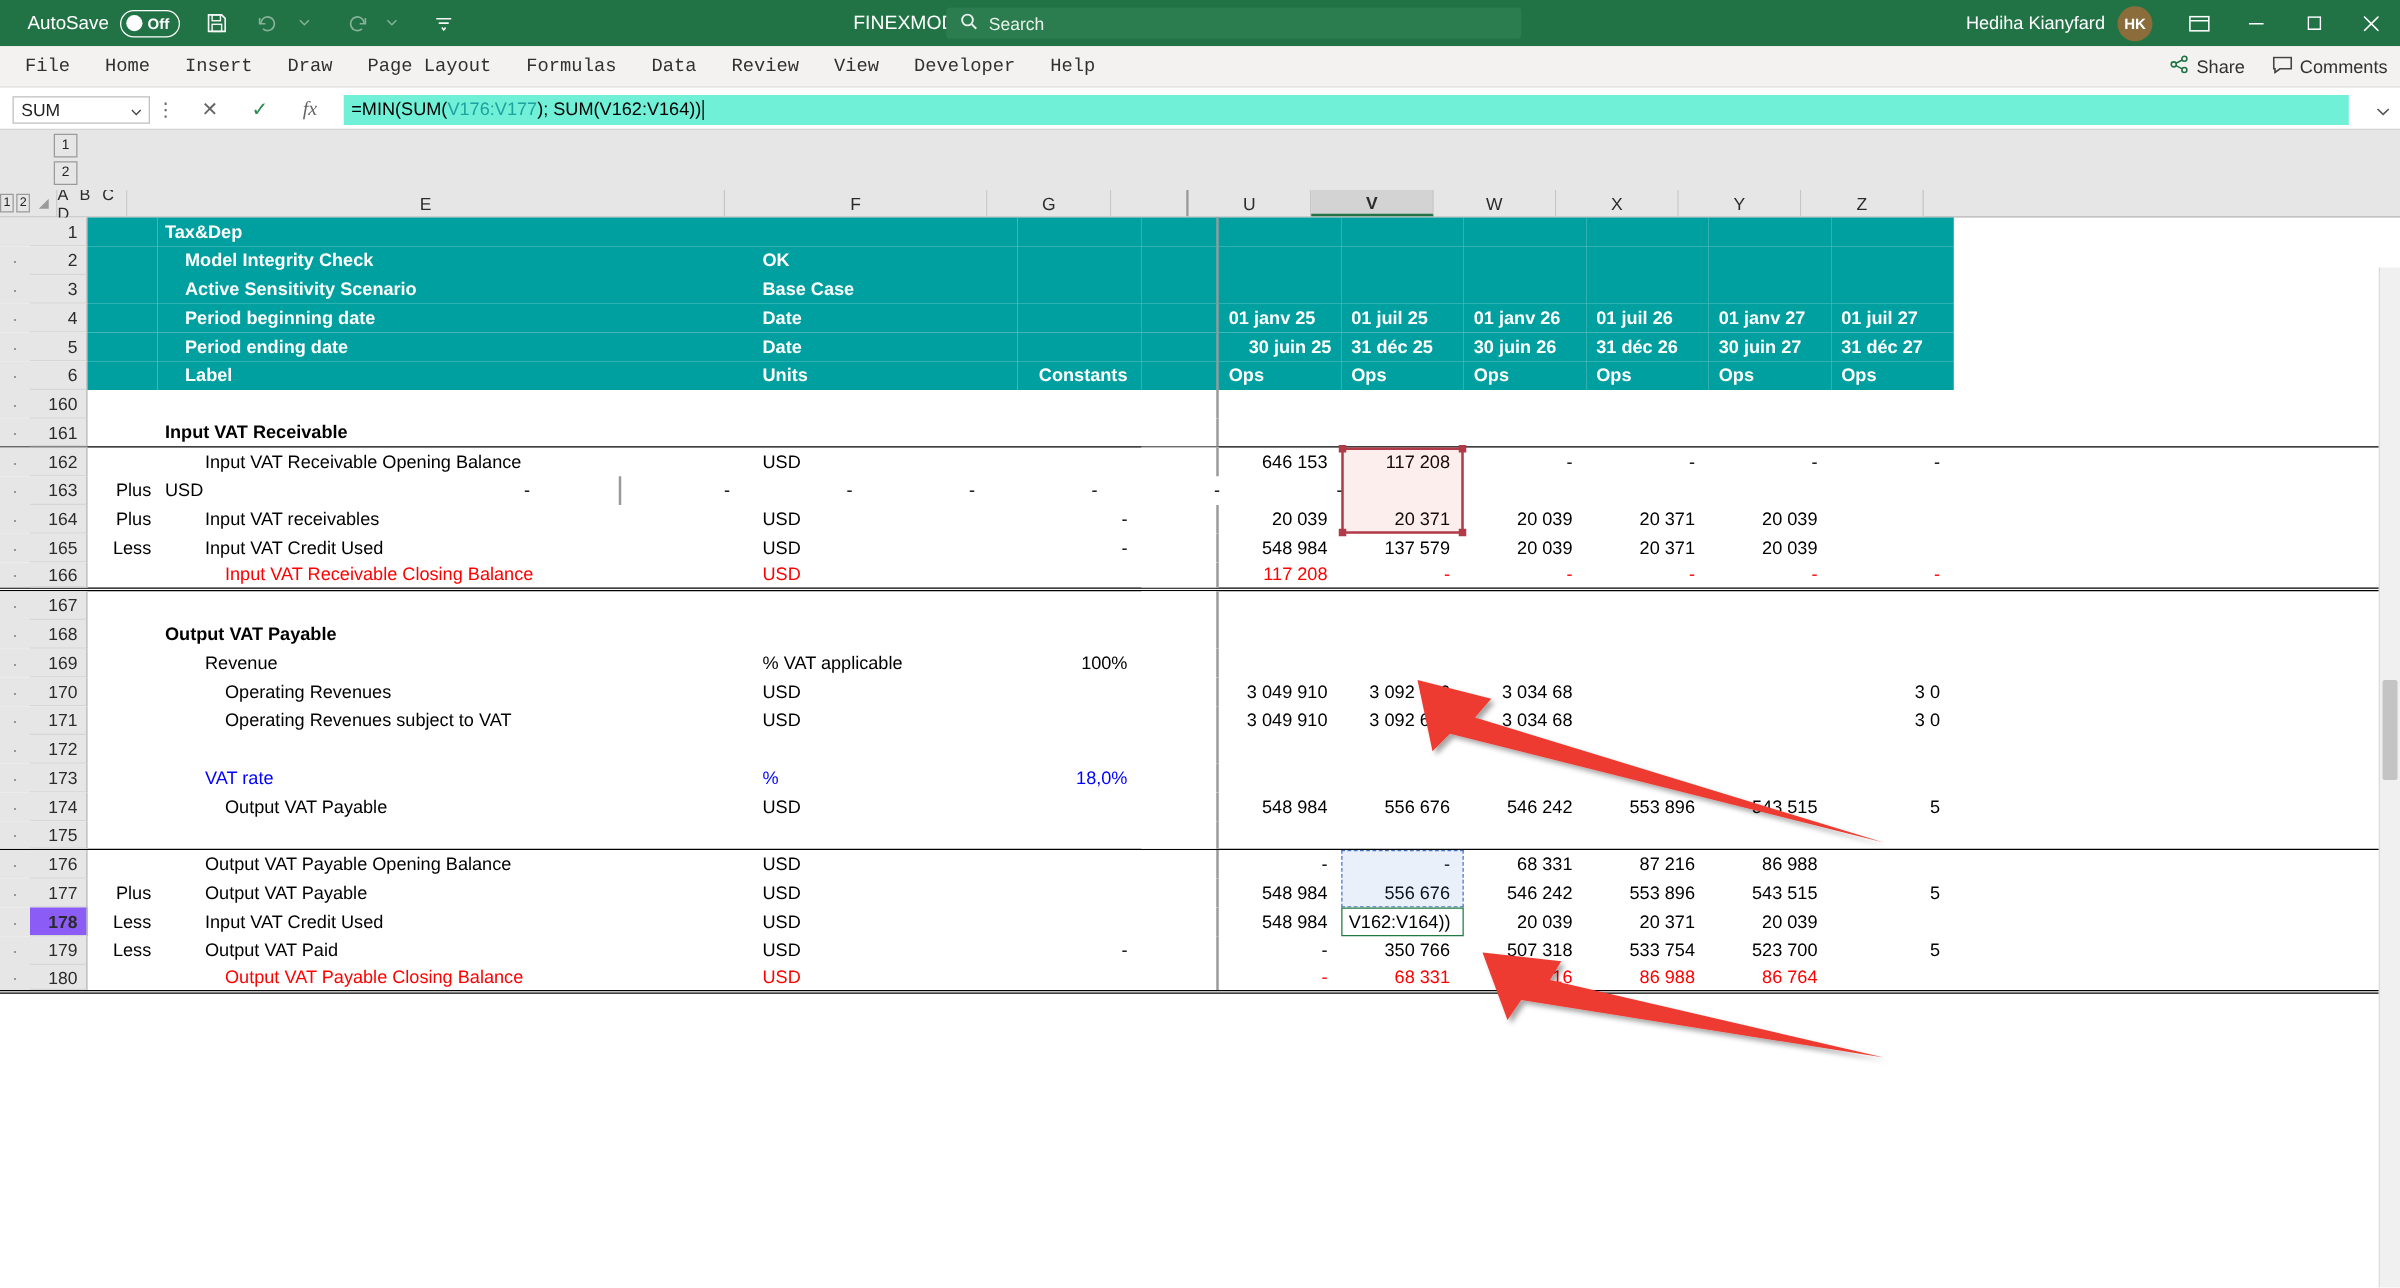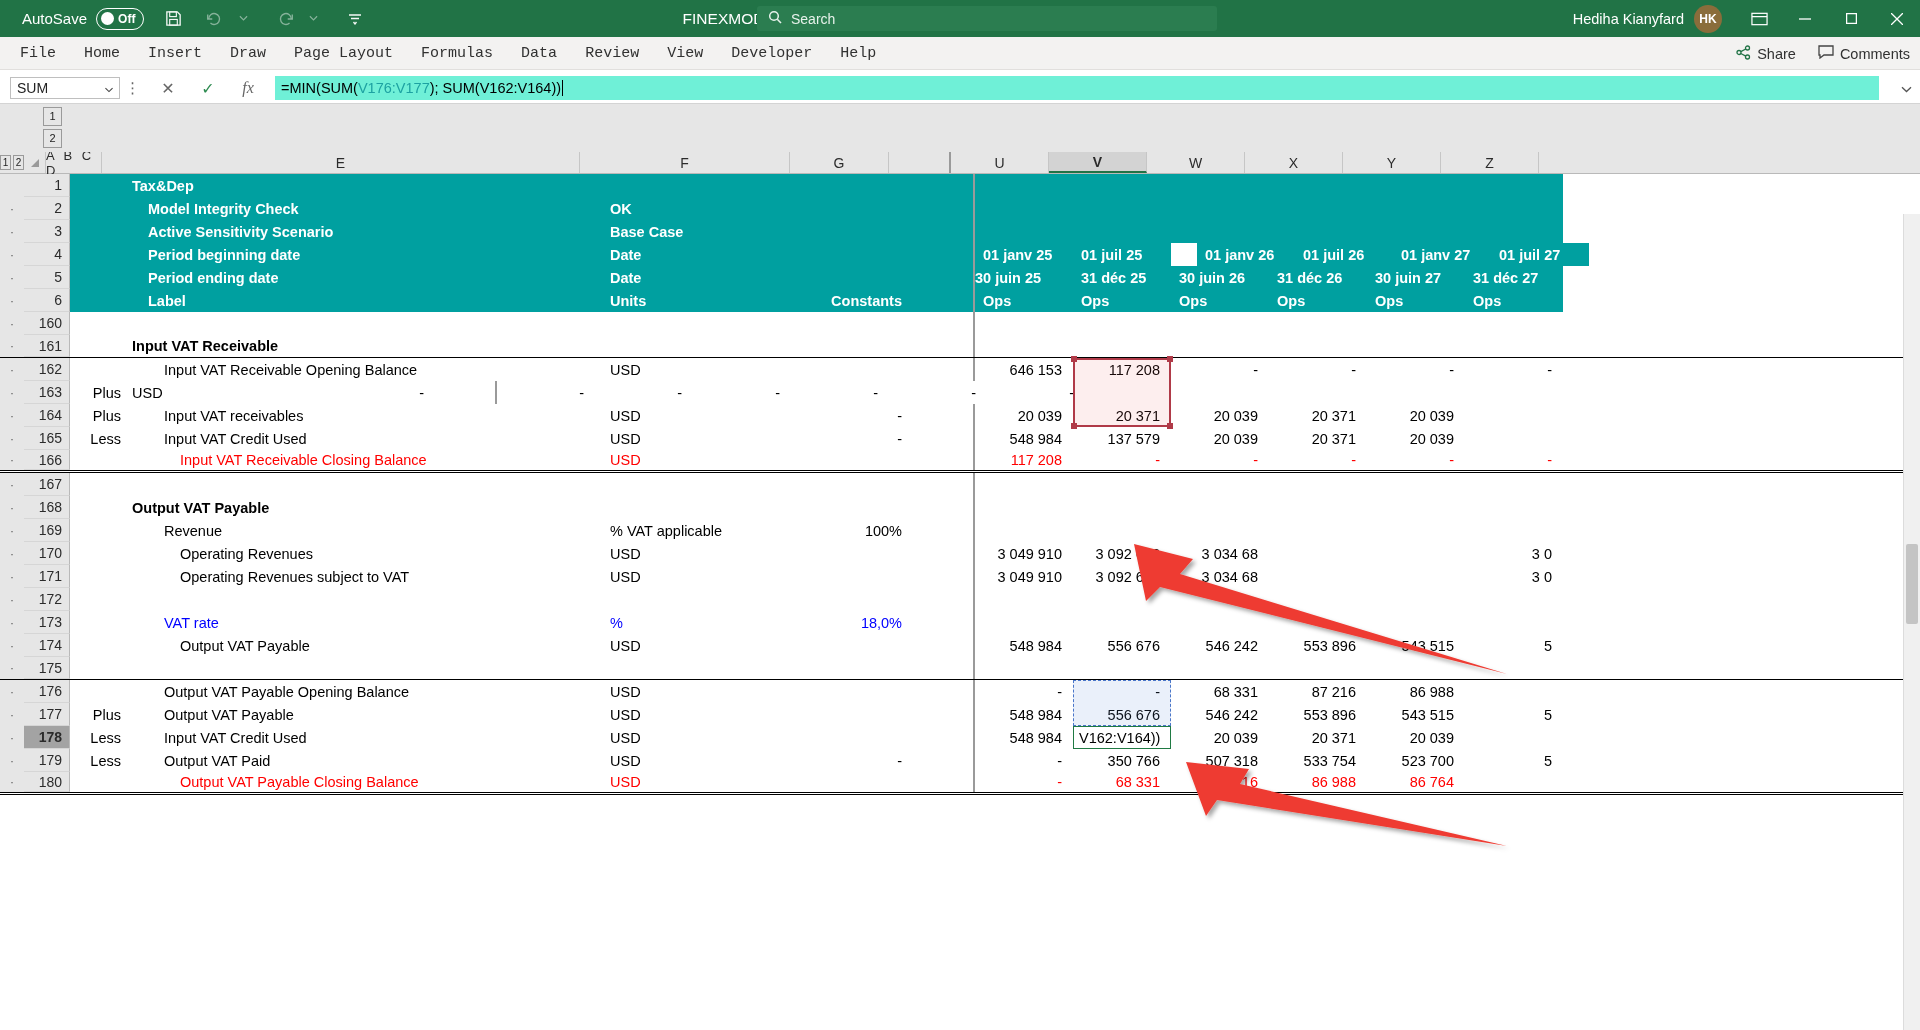--- a/index.html
+++ b/index.html
@@ -148,21 +148,21 @@
     display: flex; height: 23px; align-items: stretch;
     font-size: 14.5px;
   }
   .rh {
     width: 46px; min-width:46px;
     background: #e6e6e6; border-right: 1px solid #b9b9b9;
     border-bottom: 1px solid #d6d6d6;
     display:flex; align-items:center; justify-content:flex-end;
     padding-right: 7px; font-size: 14px; color:#2b2b2b;
   }
-  .rh.sel { background:#a3a3a3; font-weight:600; }
+  .rh.sel { background:#8b5cf6; font-weight:600; }
   .og { width: 24px; min-width:24px; background:#e6e6e6;
         display:flex; align-items:center; justify-content:center;
         font-size: 12px; color:#555; }
   .cell { display:flex; align-items:center; overflow:hidden; white-space:nowrap; }
   .cell.num { justify-content:flex-end; padding-right: 11px; }
   .teal { background: #00a0a0; color:#fff; font-weight:700; }
 
   .c-e { width: 478px; min-width:478px; padding-left: 6px;}
   .c-f { width: 210px; min-width:210px; padding-left: 6px;}
   .c-g { width: 99px;  min-width:99px; }
@@ -450,34 +450,34 @@
       <div class="row">
         <div class="og">·</div>
         <div class="rh">4</div>
         <div class="cell  teal" style="width: 56px; min-width: 56px; padding-left: 6px; justify-content: flex-end; padding-right: 5px;"></div>
         <div class="cell c-e teal" style="width: 478px; min-width: 478px; padding-left: 22px;">Period beginning date</div>
         <div class="cell c-f teal" style="width: 210px; min-width: 210px; padding-left: 6px;">Date</div>
         <div class="cell c-g num teal" style="width: 99px; min-width: 99px;"></div>
         <div class="cell teal" style="width: 62px; min-width: 62px; border-right: 2px solid rgb(154, 154, 154);"></div>
         <div class="cell  teal" style="width: 98px; min-width: 98px; padding-left: 8px;">01 janv 25</div>
         <div class="cell  teal" style="width: 98px; min-width: 98px; padding-left: 8px;">01 juil 25</div>
-        <div class="cell  teal" style="width: 98px; min-width: 98px; padding-left: 8px; margin-left: 26px;">01 janv 26</div>
+        <div class="cell  teal" style="width: 98px; min-width: 98px; padding-left: 8px;">01 janv 26</div>
         <div class="cell  teal" style="width: 98px; min-width: 98px; padding-left: 8px;">01 juil 26</div>
         <div class="cell  teal" style="width: 98px; min-width: 98px; padding-left: 8px;">01 janv 27</div>
         <div class="cell  teal" style="width: 98px; min-width: 98px; padding-left: 8px;">01 juil 27</div>
       </div>
       <div class="row">
         <div class="og">·</div>
         <div class="rh">5</div>
         <div class="cell  teal" style="width: 56px; min-width: 56px; padding-left: 6px; justify-content: flex-end; padding-right: 5px;"></div>
         <div class="cell c-e teal" style="width: 478px; min-width: 478px; padding-left: 22px;">Period ending date</div>
         <div class="cell c-f teal" style="width: 210px; min-width: 210px; padding-left: 6px;">Date</div>
         <div class="cell c-g num teal" style="width: 99px; min-width: 99px;"></div>
         <div class="cell teal" style="width: 62px; min-width: 62px; border-right: 2px solid rgb(154, 154, 154);"></div>
-        <div class="cell  teal" style="width: 98px; min-width: 98px; padding-left: 0;">30 juin 25</div>
+        <div class="cell  teal" style="width: 98px; min-width: 98px; padding-left: 24px;">30 juin 25</div>
         <div class="cell  teal" style="width: 98px; min-width: 98px; padding-left: 8px;">31 déc 25</div>
         <div class="cell  teal" style="width: 98px; min-width: 98px; padding-left: 8px;">30 juin 26</div>
         <div class="cell  teal" style="width: 98px; min-width: 98px; padding-left: 8px;">31 déc 26</div>
         <div class="cell  teal" style="width: 98px; min-width: 98px; padding-left: 8px;">30 juin 27</div>
         <div class="cell  teal" style="width: 98px; min-width: 98px; padding-left: 8px;">31 déc 27</div>
       </div>
       <div class="row">
         <div class="og">·</div>
         <div class="rh">6</div>
         <div class="cell  teal" style="width: 56px; min-width: 56px; padding-left: 6px; justify-content: flex-end; padding-right: 5px;"></div>

